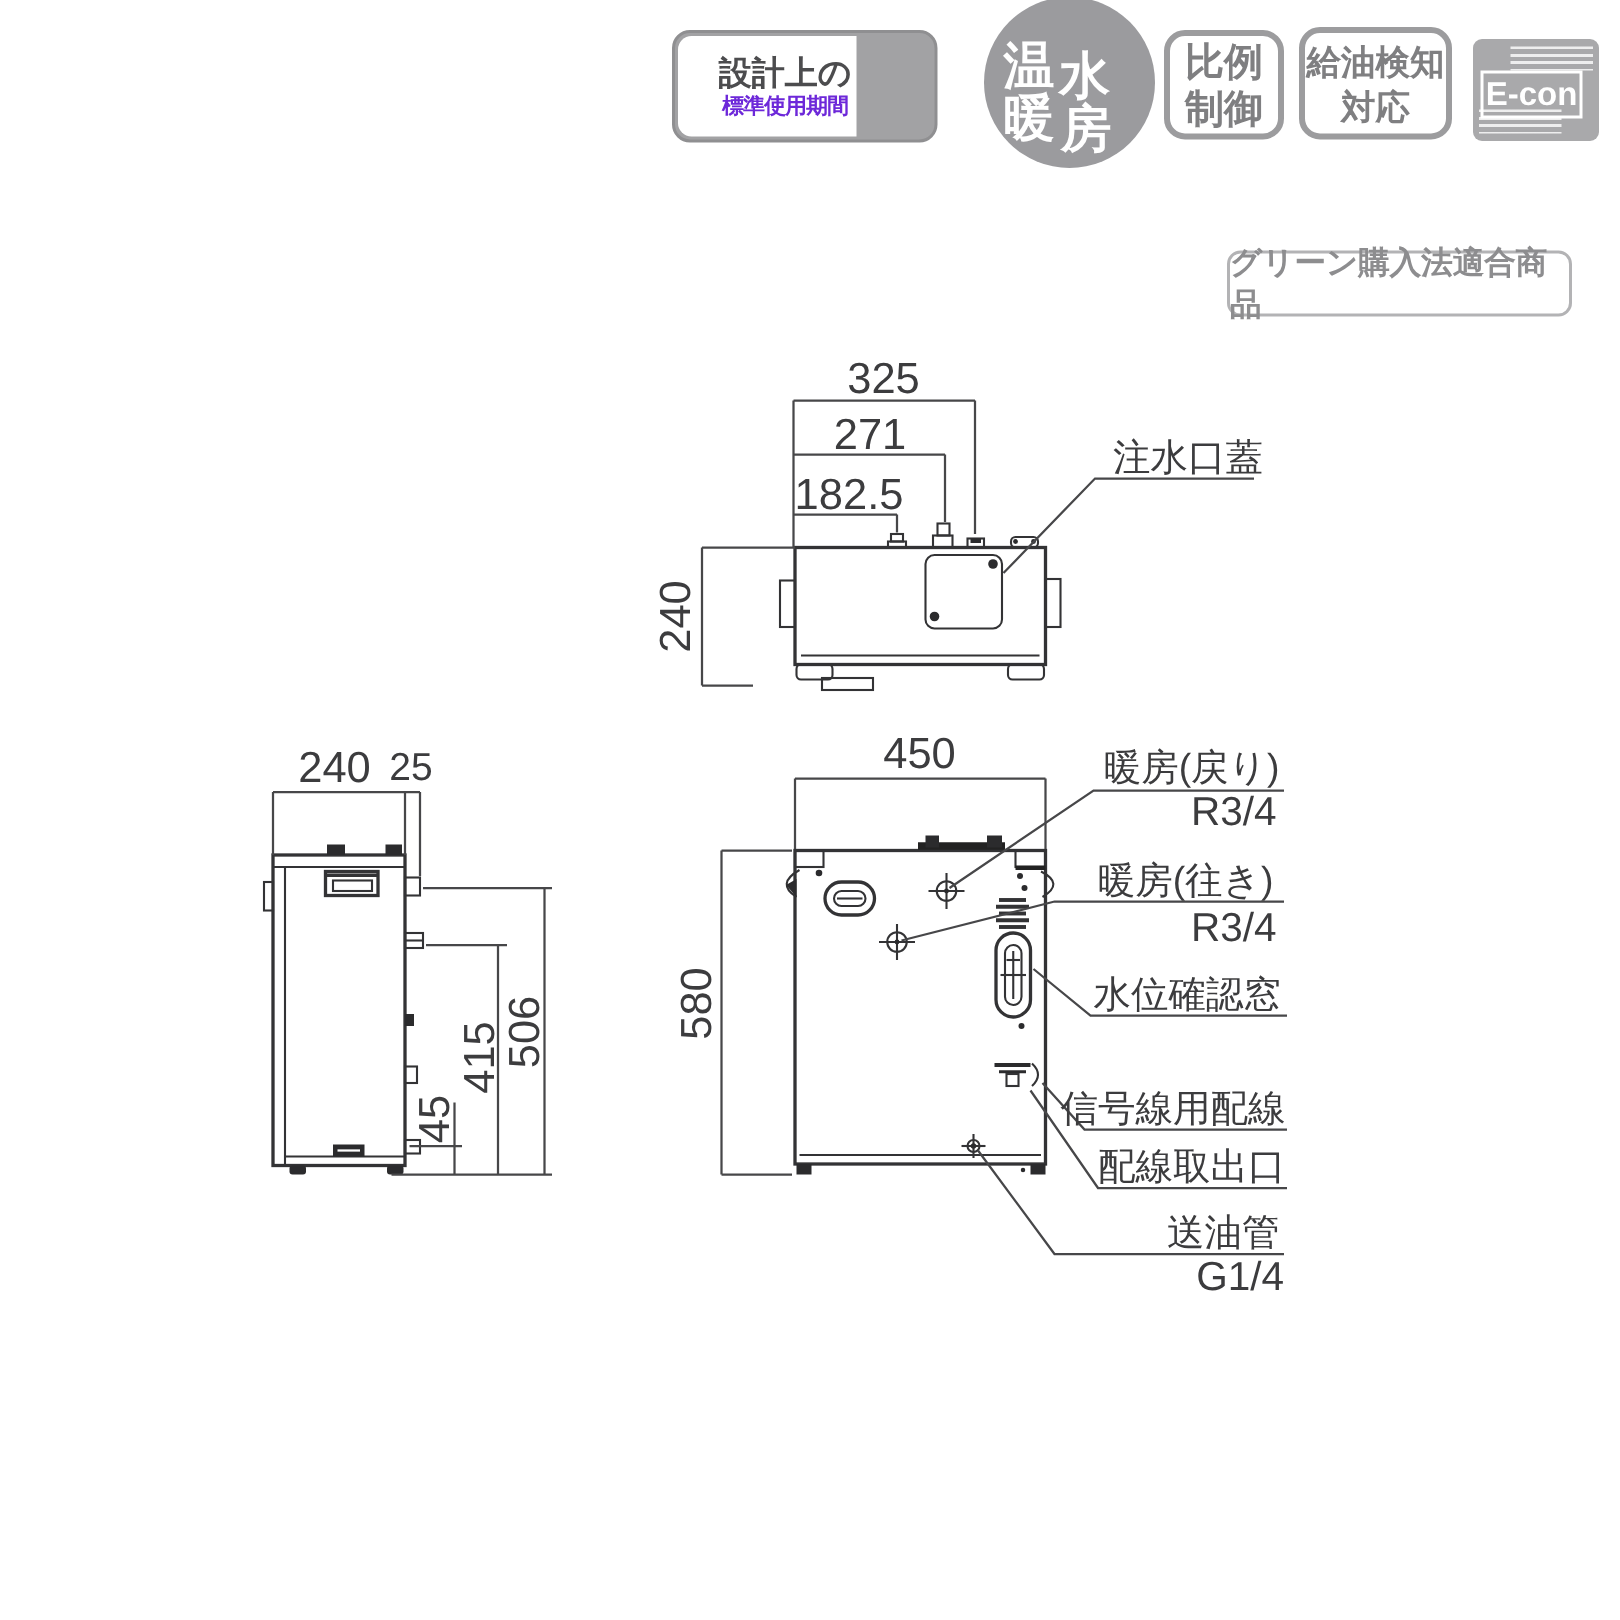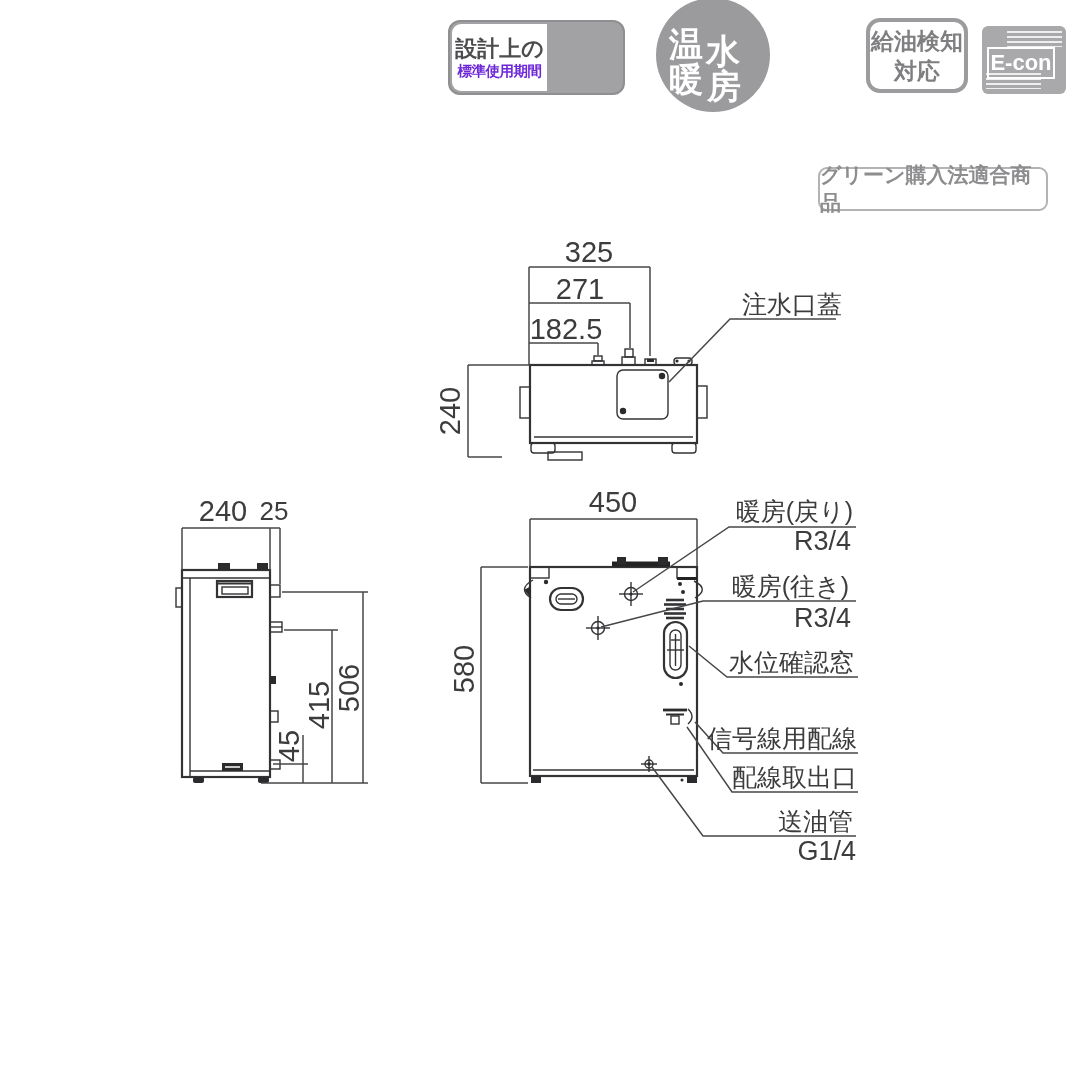--- a/index.html
+++ b/index.html
@@ -3,21 +3,21 @@
 <meta charset="utf-8">
 <style>
   html,body{margin:0;padding:0;background:#fff;}
   .canvas{position:relative;width:1080px;height:1080px;background:#ffffff;overflow:hidden;
           font-family:"Liberation Sans",sans-serif;}
   
   .badge-design{position:absolute;left:448px;top:20px;width:177px;height:75px;
      background:#a2a2a4;border:2px solid #8f8f91;border-radius:12px;box-sizing:border-box;
      display:flex;align-items:stretch;overflow:hidden;}
   .badge-design .left{background:#ffffff;width:95px;margin:2px 0 2px 2px;border-radius:9px 0 0 9px;
-     display:flex;flex-direction:column;justify-content:center;align-items:center;}
+     display:flex;flex-direction:column;justify-content:center;align-items:center;padding-left:24px;}
   .badge-design .l1{font-size:22px;font-weight:bold;color:#4c4c4e;line-height:26px;}
   .badge-design .l2{font-size:14.5px;font-weight:bold;color:#6d28d9;line-height:18px;letter-spacing:-0.5px;}
   .badge-design .right{flex:1;display:flex;align-items:center;justify-content:center;color:#fff;}
   .badge-design .num{font-size:62px;font-weight:bold;letter-spacing:-3px;line-height:62px;}
   .badge-design .unit{font-size:22px;font-weight:bold;margin:28px 0 0 2px;}
   .badge-circle{position:absolute;left:656px;top:-2px;width:114px;height:114px;border-radius:50%;
      background:#9b9b9e;color:#fff;font-weight:bold;}
   .badge-circle span{position:absolute;font-size:34px;line-height:34px;}
   .badge-sq{position:absolute;box-sizing:border-box;background:#fff;border:4px solid #9c9c9e;
      border-radius:14px;color:#7f7f81;font-weight:bold;text-align:center;
@@ -58,20 +58,24 @@
     </div>
   </div>
 
   <div class="badge-circle">
     <span style="left:13px;top:29px">温</span>
     <span style="left:50px;top:36px">水</span>
     <span style="left:13px;top:64px">暖</span>
     <span style="left:51px;top:71px">房</span>
   </div>
 
+  <div class="badge-sq badge-prop">
+    <div>比例</div>
+    <div>制御</div>
+  </div>
 
   <div class="badge-sq badge-oil">
     <div>給油検知</div>
     <div>対応</div>
   </div>
 
   <div class="badge-econ">
     <div class="stripes-top"></div>
     <div class="stripes-bot"></div>
     <div class="ebox">E-con</div>

